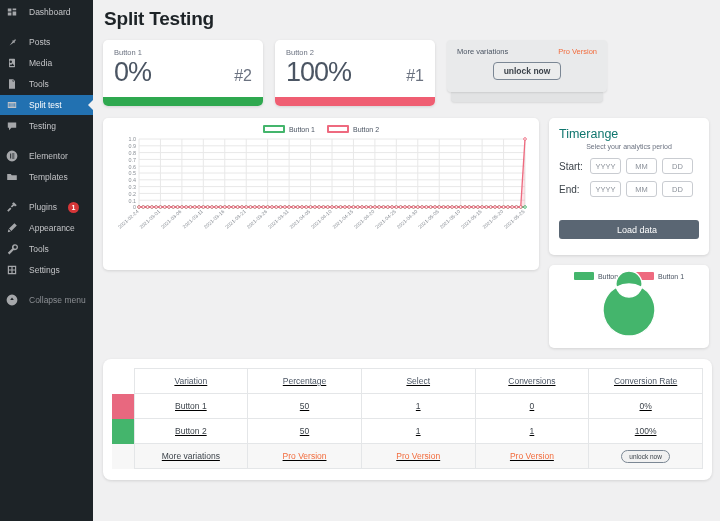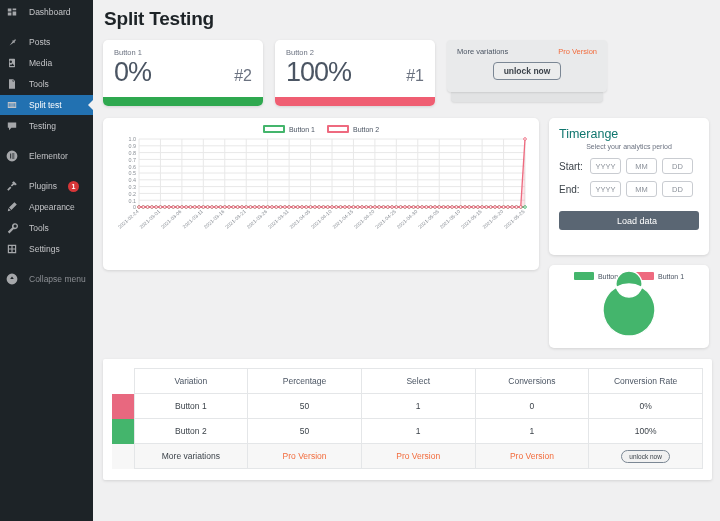--- a/index.html
+++ b/index.html
@@ -158,21 +158,21 @@
     border: 1px solid #c9ccd1; border-radius: 3px;
     height: 16px; width: 31px;
     font-size: 7.5px; color: #6b7280;
     text-align: center;
     background: #fff;
     font-family: "Liberation Sans", sans-serif;
     padding: 0;
   }
   .tr-in::placeholder { color: #8a9099; }
   .load-btn {
-    width: 100%; margin-top: 7px;
+    width: 100%; margin-top: 16px;
     background: #5a6673; color: #fff;
     border: none; border-radius: 3px;
     height: 19px;
     font-size: 9px;
     cursor: pointer;
     font-family: "Liberation Sans", sans-serif;
     padding-left: 16px;
   }
   .donut-card {
     background: #fff; border-radius: 5px;
@@ -187,23 +187,24 @@
 
   
   .chart-legend { display: flex; justify-content: center; gap: 12px; margin-top: 1px; }
   .cl-item { display: flex; align-items: center; gap: 4px; font-size: 7px; color: #4b5563; }
   .cl-sw { width: 22px; height: 8px; border-radius: 1px; background: #fff; }
 
   
   .table-card {
     margin-top: 11px;
     background: #fff;
-    border-radius: 2px;
+    border-radius: 8px;
     box-shadow: 0 1px 3px rgba(0,0,0,.12);
     padding: 9px 9px 11px 9px;
+    text-decoration: underline;
   }
   table { border-collapse: collapse; width: 100%; table-layout: fixed; }
   td, th {
     border: 1px solid #e4e6e8;
     font-size: 8.5px;
     font-weight: normal;
     color: #3c434a;
     text-align: center;
     height: 25px;
     padding: 0;
@@ -281,20 +282,28 @@
         <span>Testing</span>
       </div>
       <div class="nav-gap"></div>
       <div class="nav-item">
         <span class="ico">
           <svg width="12" height="12" viewBox="0 0 20 20" fill="currentColor">
             <path d="M10 1a9 9 0 100 18 9 9 0 000-18zm-3 5h1.6v8H7V6zm3.2 0H14v1.7h-3.8V6zm0 3.2H14v1.7h-3.8V9.2zm0 3.1H14V14h-3.8v-1.7z" fill="#c3c4c7"></path>
           </svg>
         </span>
         <span>Elementor</span>
+      </div>
+      <div class="nav-item">
+        <span class="ico">
+          <svg width="12" height="12" viewBox="0 0 20 20" fill="currentColor">
+            <path d="M2 5h6l1.5 2H18v8H2V5z" fill="#c3c4c7"></path>
+          </svg>
+        </span>
+        <span>Templates</span>
       </div>
       <div class="nav-gap"></div>
       <div class="nav-item">
         <span class="ico">
           <svg width="12" height="12" viewBox="0 0 20 20" fill="currentColor">
             <path d="M13 2l5 5-3 2-1.5-1.5L10 11l-2-2 3.5-3.5L10 4l3-2zM7 11l2 2-5 5-2-2 5-5z" fill="#c3c4c7"></path>
           </svg>
         </span>
         <span>Plugins</span>
         <span class="badge">1</span>

